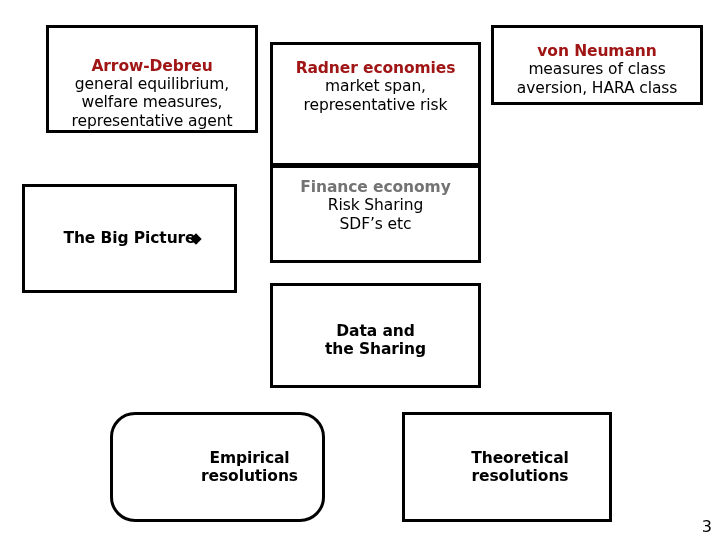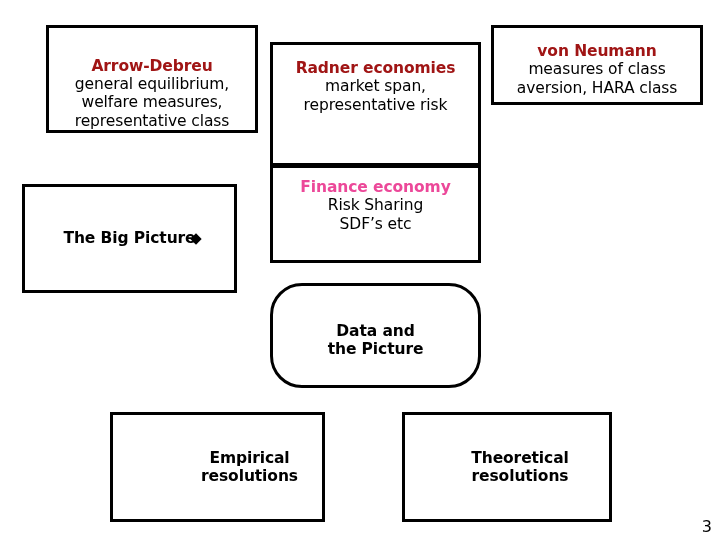--- a/index.html
+++ b/index.html
@@ -34,21 +34,21 @@
     font-weight: bold;
     font-size: 15.5px;
     letter-spacing: -0.1px;
   }
   .box .body {
     font-size: 15.5px;
     color: #000000;
     letter-spacing: -0.1px;
   }
   .title-red { color: #a01515; }
-  .title-green { color: #ec4899; }
+  .title-green { color: #737373; }
   .body-green { color: #128024; }
 
   
   #box-arrow-debreu {
     left: 46px; top: 25px; width: 212px; height: 108px;
     justify-content: flex-end;
     padding-top: 14px;
   }
   #box-radner {
     left: 270px; top: 42px; width: 211px; height: 124px;
@@ -84,29 +84,29 @@
   }
   #box-finance {
     left: 270px; top: 165px; width: 211px; height: 98px;
     justify-content: flex-start;
     padding-top: 10px;
   }
   #box-data {
     left: 270px; top: 283px; width: 211px; height: 105px;
     justify-content: flex-start;
     padding-top: 36px;
-    border-radius: 32px;
   }
   #box-data .title { font-size: 15.5px; }
 
   
   #box-empirical {
     left: 110px; top: 412px; width: 215px; height: 110px;
     justify-content: center;
     padding-left: 64px;
+    border-radius: 25px;
   }
   #box-theoretical {
     left: 402px; top: 412px; width: 210px; height: 110px;
     justify-content: center;
     padding-left: 26px;
   }
 
   #page-number {
     position: absolute;
     right: 8px;
@@ -118,21 +118,21 @@
 </style>
 </head>
 <body>
 
 <div id="slide">
 
   <div class="box" id="box-arrow-debreu">
     <div class="title title-red">Arrow-Debreu</div>
     <div class="body">general equilibrium,</div>
     <div class="body">welfare measures,</div>
-    <div class="body">representative class</div>
+    <div class="body">representative agent</div>
   </div>
 
   <div class="box" id="box-radner">
     <div class="title title-red">Radner economies</div>
     <div class="body">market span,</div>
     <div class="body">representative risk</div>
   </div>
 
   <div class="box" id="box-vnm">
     <div class="title title-red">von Neumann</div>
@@ -148,21 +148,21 @@
   </div>
 
   <div class="box" id="box-finance">
     <div class="title title-green">Finance economy</div>
     <div class="body body-green">Risk Sharing</div>
     <div class="body body-green">SDF’s etc</div>
   </div>
 
   <div class="box" id="box-data">
     <div class="title">Data and</div>
-    <div class="title">the Picture</div>
+    <div class="title">the Sharing</div>
   </div>
 
   <div class="box" id="box-empirical">
     <div class="title">Empirical</div>
     <div class="title">resolutions</div>
   </div>
 
   <div class="box" id="box-theoretical">
     <div class="title">Theoretical</div>
     <div class="title">resolutions</div>

